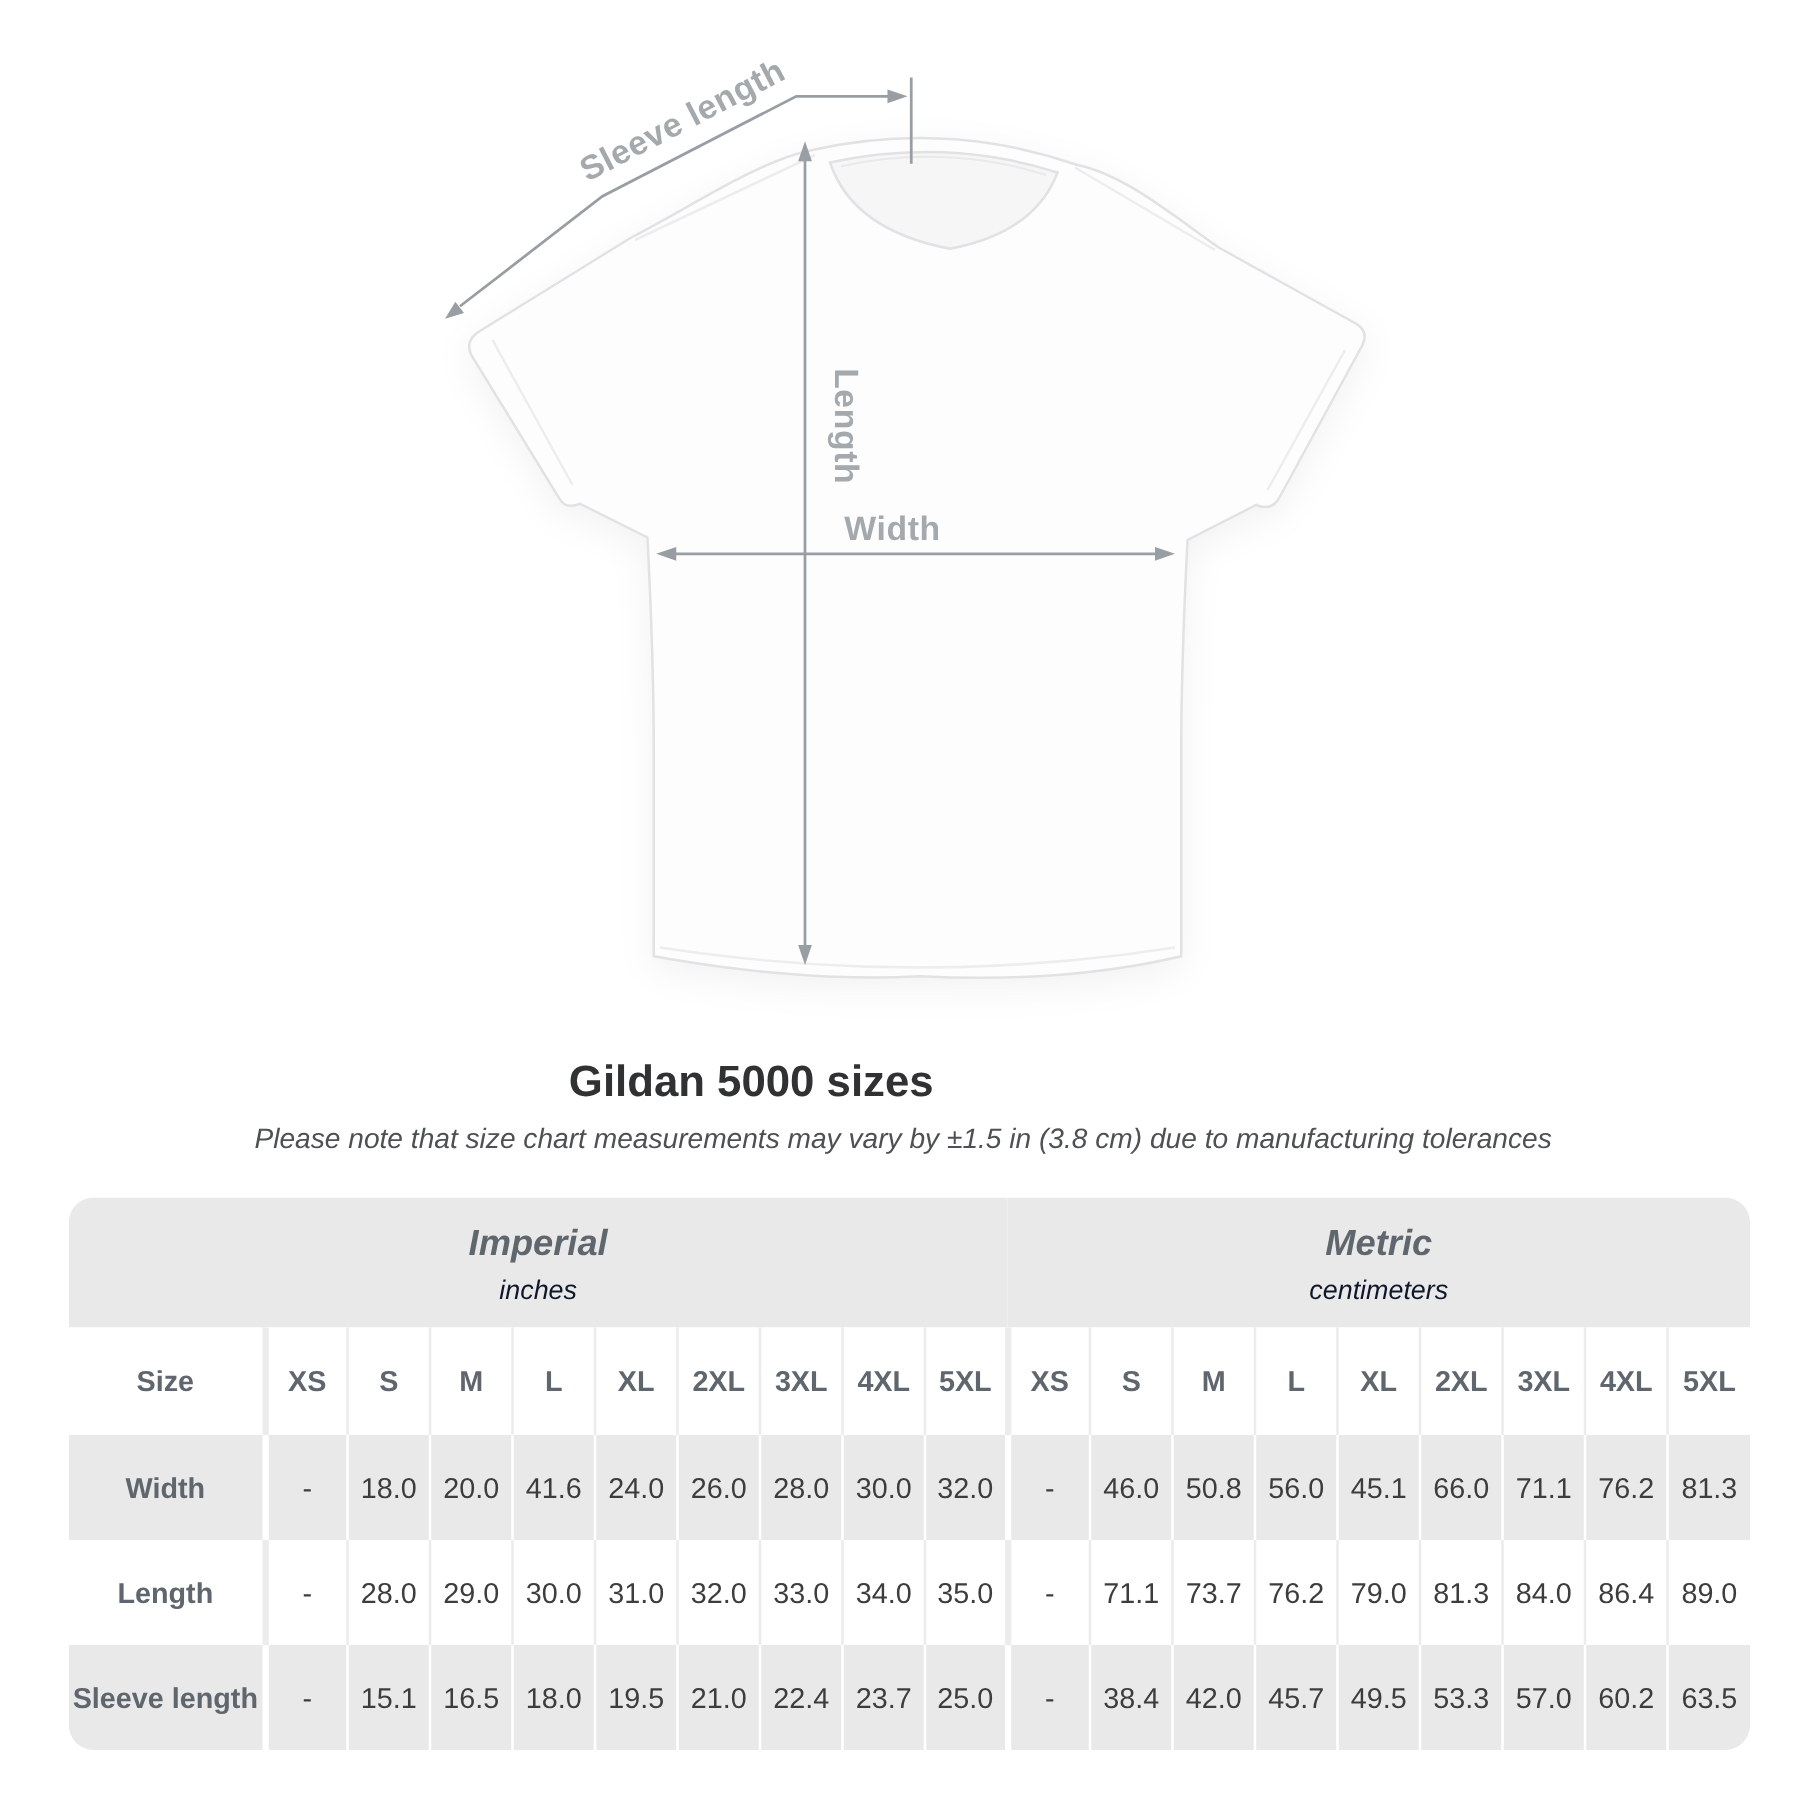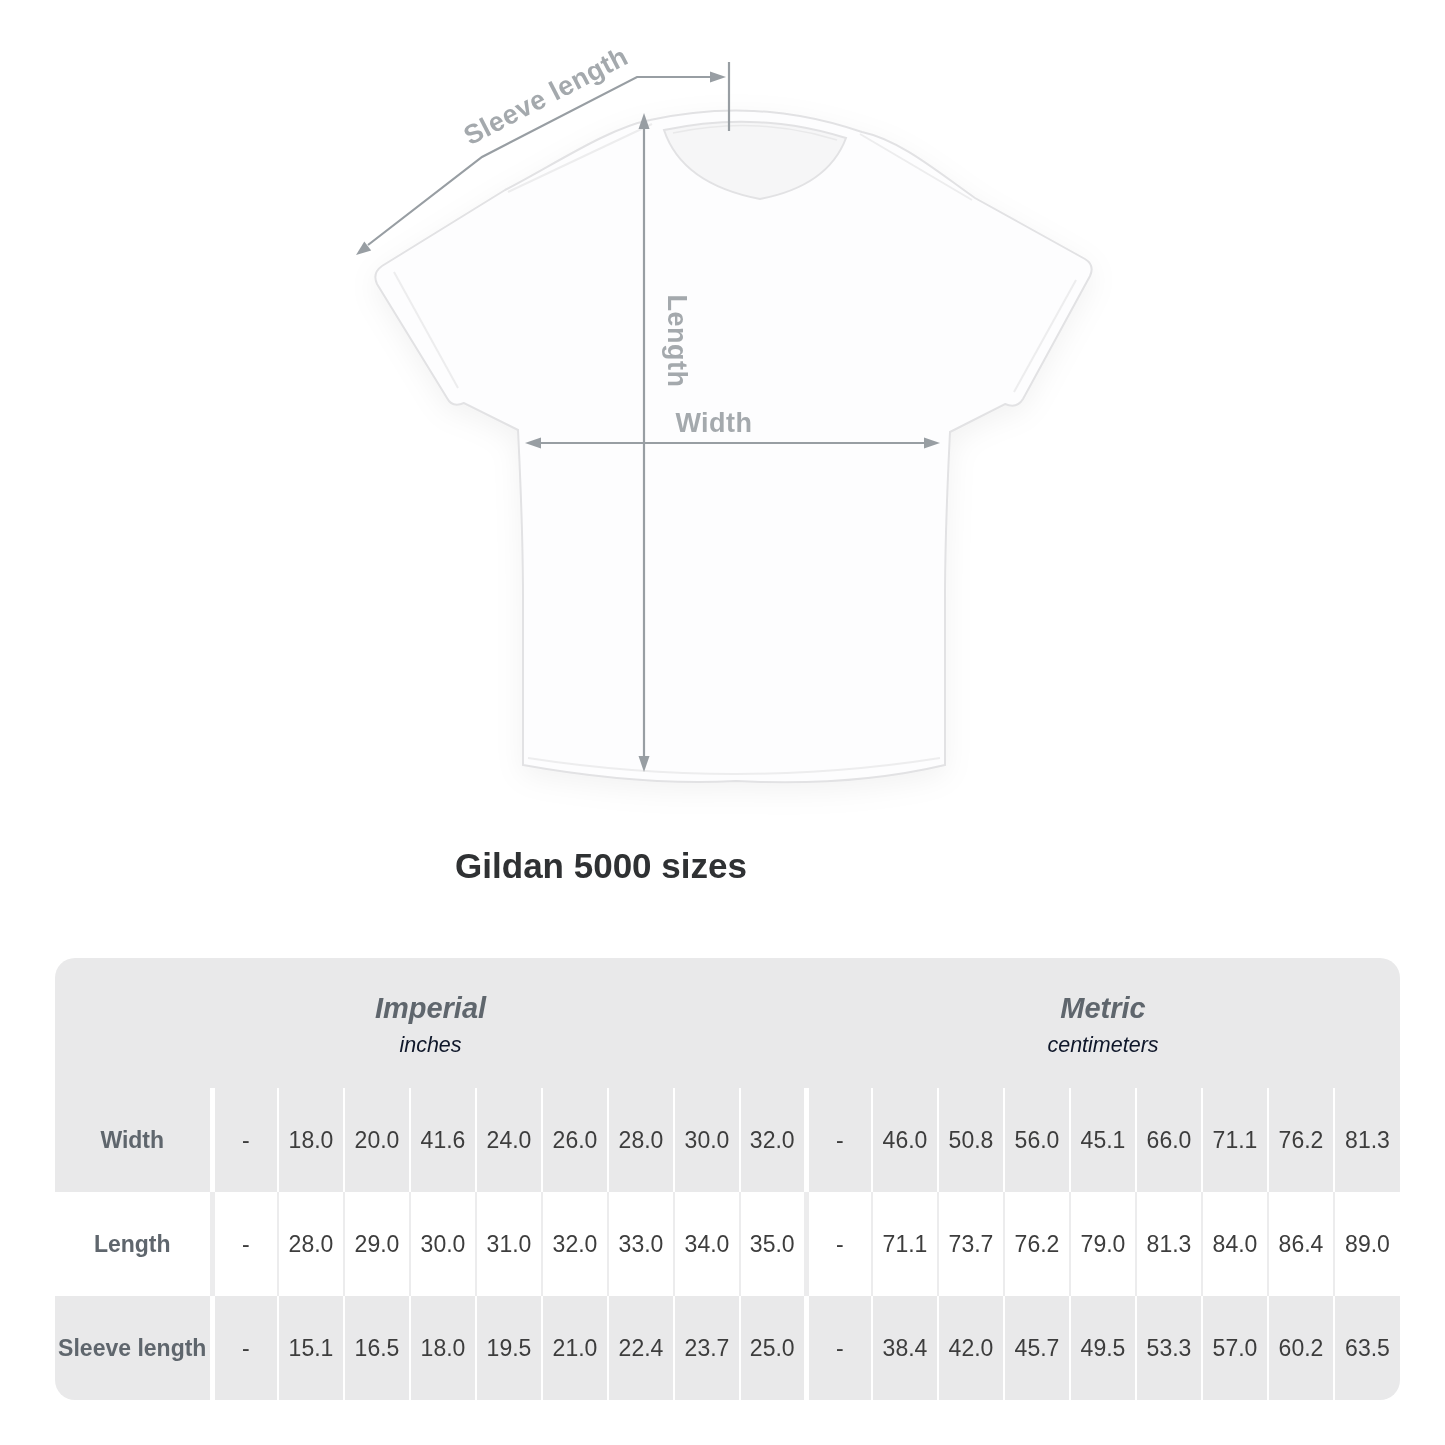--- a/index.html
+++ b/index.html
@@ -41,21 +41,21 @@
     width:1345px;height:442px;
     border-radius:20px;overflow:hidden;
   }
   table.sizes{
     width:100%;height:100%;
     border-collapse:collapse;table-layout:fixed;
   }
   col.size-col{width:157px;}
   .group-row th{
     background:#e9e9ea;height:104px;
-    vertical-align:middle;padding:13px;
+    vertical-align:middle;padding:0;
   }
   .g-title{
     font-size:29px;font-weight:bold;font-style:italic;
     color:#5f666d;line-height:1.15;margin-top:4px;
   }
   .g-unit{
     font-size:21.5px;font-weight:normal;font-style:italic;
     color:#0f172a;margin-top:7px;
   }
   .size-row th{
@@ -139,20 +139,21 @@
 
     <g>
       <path class="meas" d="M 539 443 L 926 443"></path>
       <polygon class="meas-head" points="525,443 541,437.5 541,448.5"></polygon>
       <polygon class="meas-head" points="940,443 924,437.5 924,448.5"></polygon>
     </g>
     <text class="meas-label" x="714" y="432" text-anchor="middle">Width</text>
   </svg>
 
   <h1 class="title">Gildan 5000 sizes</h1>
+  <p class="subtitle">Please note that size chart measurements may vary by ±1.5 in (3.8 cm) due to manufacturing tolerances</p>
 
   <div class="table-wrap">
     <table class="sizes">
       <colgroup>
         <col class="size-col">
       <col>
           <col>
           <col>
           <col>
           <col>
@@ -174,20 +175,41 @@
         <tr class="group-row">
           <th colspan="10">
             <div class="g-title">Imperial</div>
             <div class="g-unit">inches</div>
           </th>
           <th colspan="9">
             <div class="g-title">Metric</div>
             <div class="g-unit">centimeters</div>
           </th>
         </tr>
+        <tr class="size-row" id="size-header-row">
+          <th class="rowlabel">Size</th>
+        <th class="c sep-big">XS</th>
+            <th class="c">S</th>
+            <th class="c">M</th>
+            <th class="c">L</th>
+            <th class="c">XL</th>
+            <th class="c">2XL</th>
+            <th class="c">3XL</th>
+            <th class="c">4XL</th>
+            <th class="c">5XL</th>
+            <th class="c sep-big">XS</th>
+            <th class="c">S</th>
+            <th class="c">M</th>
+            <th class="c">L</th>
+            <th class="c">XL</th>
+            <th class="c">2XL</th>
+            <th class="c">3XL</th>
+            <th class="c">4XL</th>
+            <th class="c">5XL</th>
+          </tr>
       </thead>
       <tbody id="table-body">
           <tr class="gray">
             <th class="rowlabel">Width</th>
             <td class="c sep-big">-</td>
             <td class="c">18.0</td>
             <td class="c">20.0</td>
             <td class="c">41.6</td>
             <td class="c">24.0</td>
             <td class="c">26.0</td>

